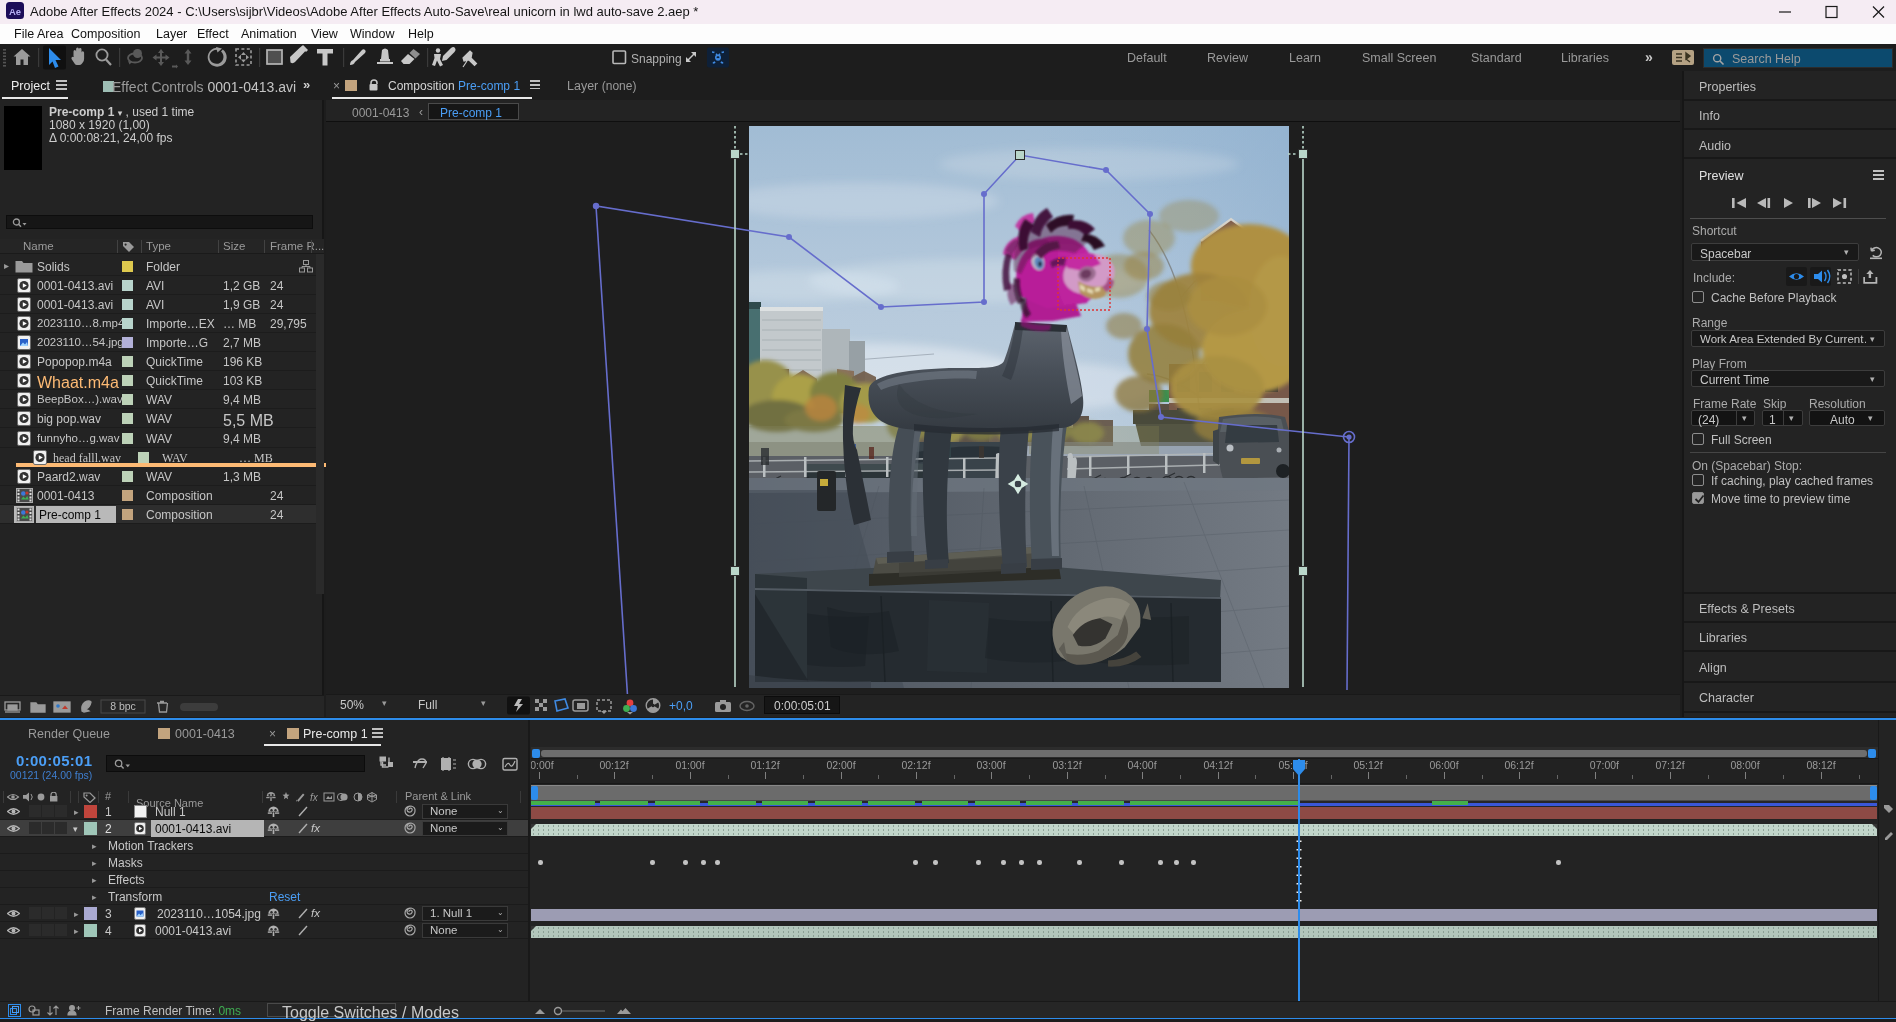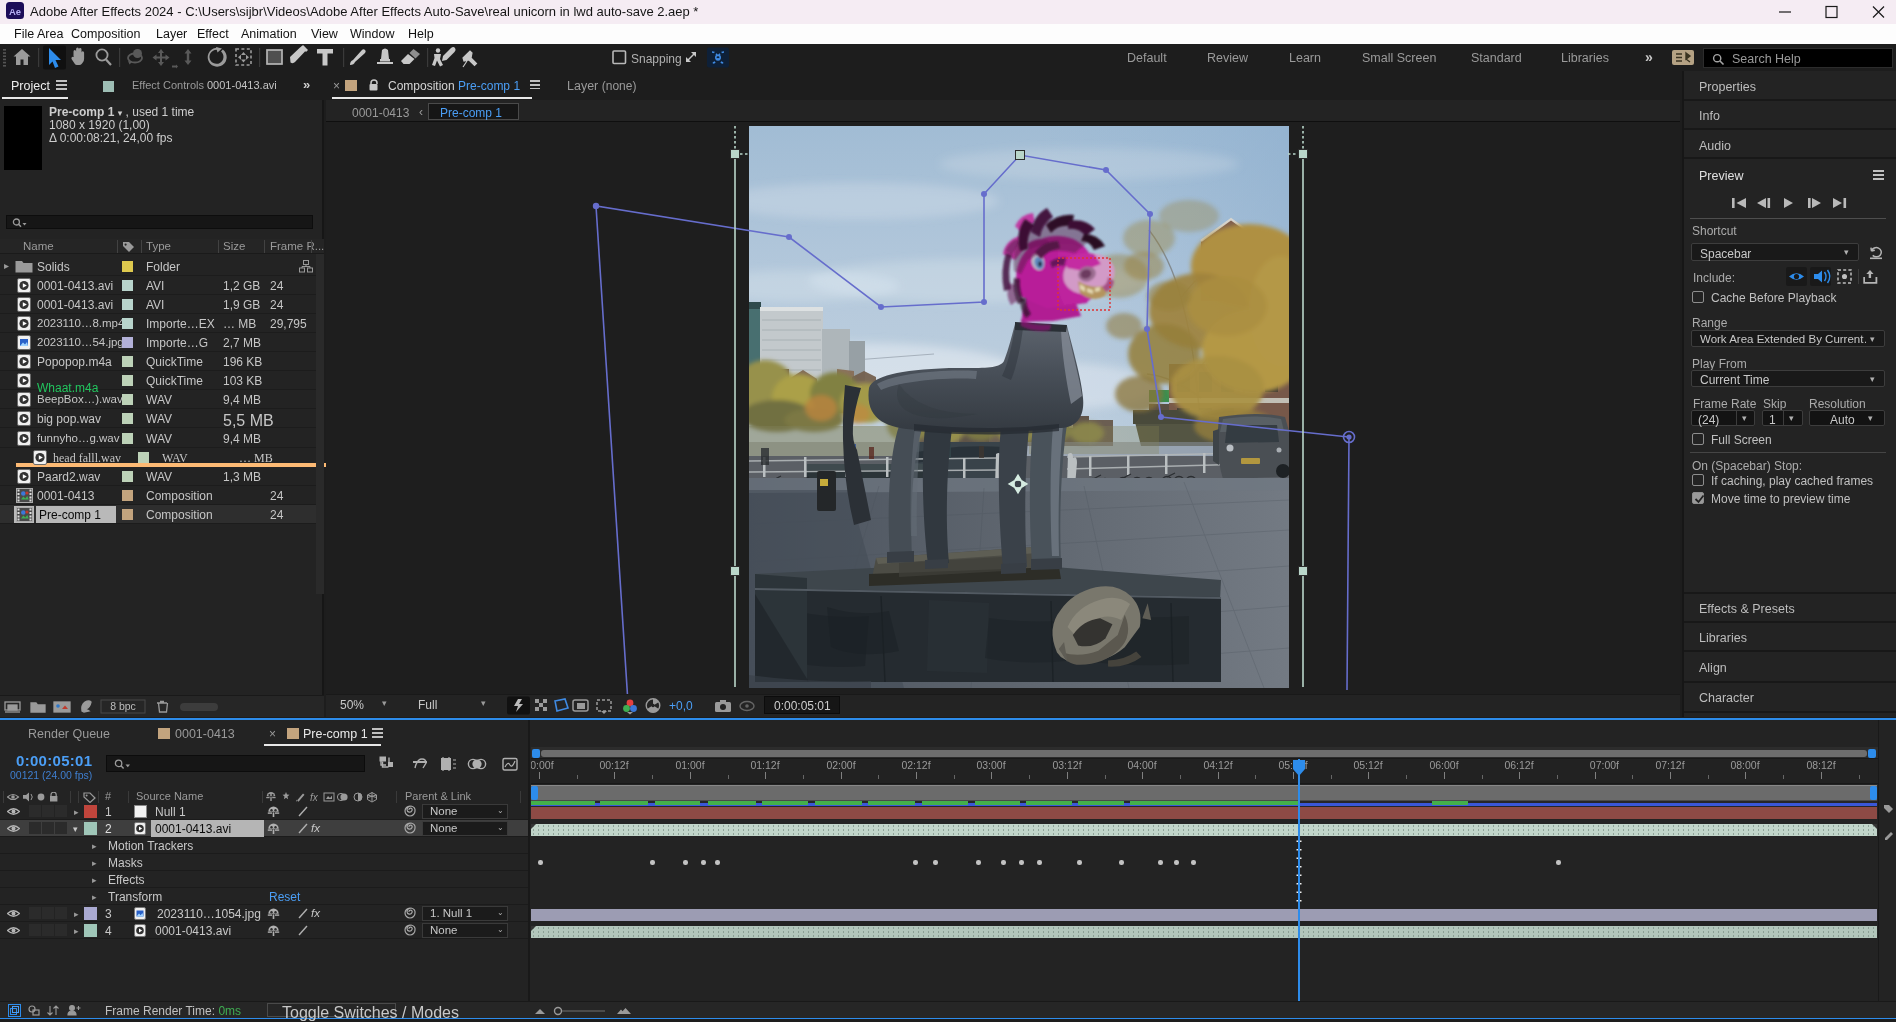--- a/index.html
+++ b/index.html
@@ -98,39 +98,39 @@
   <div class="a dim" style="left:1289px;top:7px;font-size:12.5px">Learn</div>
   <div class="a dim" style="left:1362px;top:7px;font-size:12.5px">Small Screen</div>
   <div class="a dim" style="left:1471px;top:7px;font-size:12.5px">Standard</div>
   <div class="a dim" style="left:1561px;top:7px;font-size:12.5px">Libraries</div>
   <div class="a" style="left:1645px;top:5px;font-size:14px;color:#c8c8c8;font-weight:bold">»</div>
   <svg class="a" style="left:1672px;top:6px" width="22" height="15" viewBox="0 0 22 15">
     <rect x="0" y="0" width="22" height="15" rx="2" fill="#b5a284"></rect>
     <path d="M4 4 l6 0 M4 7.5 l6 0 M4 11 l6 0" stroke="#3a3320" stroke-width="1.6"></path>
     <path d="M14 3 l4 3 -4 3 Z M18 12 l-4-3" stroke="#3a3320" stroke-width="1.4" fill="#3a3320"></path>
   </svg>
-  <div class="a" style="left:1703px;top:4px;width:190px;height:20px;background:#000000;border:1px solid #2c2c2c">
+  <div class="a" style="left:1703px;top:4px;width:190px;height:20px;background:#0c4a6e;border:1px solid #2c2c2c">
     <svg class="a" style="left:8px;top:3.5px" width="13" height="13" viewBox="0 0 13 13">
         <circle cx="5.2" cy="5.2" r="3.6" fill="none" stroke="#a5a5a5" stroke-width="1.4"></circle>
         <line x1="8" y1="8" x2="11.5" y2="11.5" stroke="#a5a5a5" stroke-width="1.6"></line>
       </svg>
     <div class="a" style="left:28px;top:3px;font-size:12.5px;color:#9a9a9a">Search Help</div>
   </div>
 </div>
 <div class="a" style="left:0;top:71px;width:324px;height:646px;background:#232323;border-right:2px solid #161616">
   <div class="a" style="left:0;top:0;width:324px;height:29px;background:#1d1d1d"></div>
   <div class="a" style="left:11px;top:8px;font-size:12.5px;color:#ededed">Project</div>
   <div class="a" style="left:56px;top:9px;width:11px;height:10px">
     <div style="height:2px;background:#c0c0c0;margin-bottom:2px"></div>
       <div style="height:2px;background:#c0c0c0;margin-bottom:2px"></div>
       <div style="height:2px;background:#c0c0c0"></div>
   </div>
   <div class="a" style="left:2px;top:26px;width:66px;height:2px;background:#e8e8e8"></div>
   <div class="a" style="left:103px;top:10px;width:11px;height:11px;background:#9dbdb4"></div>
-  <div class="a dim" style="left:132px;top:8px;font-size:11px">Effect Controls <span style="color:#c4c4c4">0001-0413.avi</span></div>
+  <div class="a dim" style="left:112px;top:8px;font-size:14px">Effect Controls <span style="color:#c4c4c4">0001-0413.avi</span></div>
   <div class="a" style="left:303px;top:6px;font-size:13px;color:#d0d0d0;font-weight:bold">»</div>
   <div class="a" style="left:4px;top:35px;width:38px;height:64px;background:#000"></div>
   <div class="a txt" style="left:49px;top:34px;font-size:12px;color:#cdcdcd"><b>Pre-comp 1</b> <span style="font-size:9px">▾</span> , used 1 time</div>
   <div class="a txt" style="left:49px;top:47px;font-size:12px;color:#cdcdcd">1080 x 1920 (1,00)</div>
   <div class="a txt" style="left:49px;top:60px;font-size:12px;color:#cdcdcd">Δ 0:00:08:21, 24,00 fps</div>
   <div class="a" style="left:6px;top:144px;width:307px;height:14px;background:#161616;border:1px solid #0d0d0d">
     <svg class="a" style="left:5px;top:2px" width="16" height="10" viewBox="0 0 16 10">
         <circle cx="4.4" cy="4" r="3" fill="none" stroke="#9a9a9a" stroke-width="1.3"></circle>
         <line x1="6.6" y1="6.2" x2="9" y2="8.8" stroke="#9a9a9a" stroke-width="1.4"></line>
         <path d="M10.5 5 l4 0 -2 2.6 Z" fill="#9a9a9a"></path>
@@ -222,21 +222,21 @@
   <div class="a" style="left:122px;top:4px;width:11px;height:11px;background:#bdd2b8"></div>
   <div class="a" style="left:146px;top:3px;font-size:12px;color:#c6c6c6;white-space:nowrap">QuickTime</div>
   <div class="a" style="left:223px;top:3px;font-size:12px;color:#c6c6c6;white-space:nowrap">196 KB</div>
   </div>
   <div class="a" style="left:0;top:300.3px;width:316px;height:19px;border-bottom:1px solid #1c1c1c;">
   <svg class="a" style="left:17px;top:2px" width="14" height="15" viewBox="0 0 14 15">
         <rect x="0.5" y="0.5" width="13" height="14" rx="1.5" fill="#f0f0f0" stroke="#6a6a6a"></rect>
         <circle cx="7" cy="7.5" r="4.6" fill="#333"></circle>
         <path d="M5.8 5.2 l4 2.3 -4 2.3 Z" fill="#fff"></path>
       </svg>
-  <div class="a" style="left:37px;top:10px;font-size:12px;color:#22c55e;white-space:nowrap">Whaat.m4a</div>
+  <div class="a" style="left:37px;top:3px;font-size:16px;color:#fdba74;white-space:nowrap">Whaat.m4a</div>
   <div class="a" style="left:122px;top:4px;width:11px;height:11px;background:#bdd2b8"></div>
   <div class="a" style="left:146px;top:3px;font-size:12px;color:#c6c6c6;white-space:nowrap">QuickTime</div>
   <div class="a" style="left:223px;top:3px;font-size:12px;color:#c6c6c6;white-space:nowrap">103 KB</div>
   </div>
   <div class="a" style="left:0;top:319.4px;width:316px;height:19px;border-bottom:1px solid #1c1c1c;">
   <svg class="a" style="left:17px;top:2px" width="14" height="15" viewBox="0 0 14 15">
         <rect x="0.5" y="0.5" width="13" height="14" rx="1.5" fill="#f0f0f0" stroke="#6a6a6a"></rect>
         <circle cx="7" cy="7.5" r="4.6" fill="#333"></circle>
         <path d="M5.8 5.2 l4 2.3 -4 2.3 Z" fill="#fff"></path>
       </svg>
@@ -933,21 +933,21 @@
         <path d="M24 2 q2.5 3 0 6" fill="none" stroke="#9a9a9a"></path>
       <circle cx="34" cy="5" r="3.4" fill="#9a9a9a"></circle>
       <path d="M44 4 l0-1.2 a2.6 2.6 0 0 1 5.2 0 L49.2 4" fill="none" stroke="#9a9a9a" stroke-width="1.2"></path>
         <rect x="43" y="4" width="7.4" height="5.5" fill="#9a9a9a"></rect>
     </svg>
     <svg class="a" style="left:83px;top:2px" width="13" height="11" viewBox="0 0 13 11">
         <path d="M1 1 l6 0 5 5 -5 4.5 -6-5.5 Z" fill="none" stroke="#9a9a9a" stroke-width="1.2"></path>
         <circle cx="3.6" cy="3.6" r="1" fill="#9a9a9a"></circle>
       </svg>
     <div class="a" style="left:105px;top:0;font-size:11px;color:#9a9a9a">#</div>
-    <div class="a" style="left:136px;top:0;font-size:11px;color:#9a9a9a">Source Name</div>
+    <div class="a" style="left:136px;top:7px;font-size:11px;color:#9a9a9a">Source Name</div>
     <svg class="a" style="left:266px;top:1px" width="125" height="12" viewBox="0 0 125 12">
       <g fill="#9a9a9a">
         <path d="M5 1 a4.3 4.3 0 0 1 4.3 4.3 l-8.6 0 a4.3 4.3 0 0 1 4.3-4.3 Z"></path>
           <circle cx="3.4" cy="4.1" r="1" fill="#232323"></circle>
           <circle cx="6.6" cy="4.1" r="1" fill="#232323"></circle>
           <rect x="0.2" y="6" width="3.4" height="1.2"></rect>
           <rect x="6.2" y="6" width="3.4" height="1.2"></rect>
           <rect x="4.3" y="6" width="1.4" height="4"></rect>
         <path d="M20 1 l1 2.5 2.5 0.3 -2 1.8 0.6 2.6 -2.1-1.4 -2.1 1.4 0.6-2.6 -2-1.8 2.5-0.3 Z"></path>
         <path d="M31 9.5 l6-7 1.5 1.2 -6 7 Z M30 10.5 l2-0.8 -1.3-1 Z"></path>

